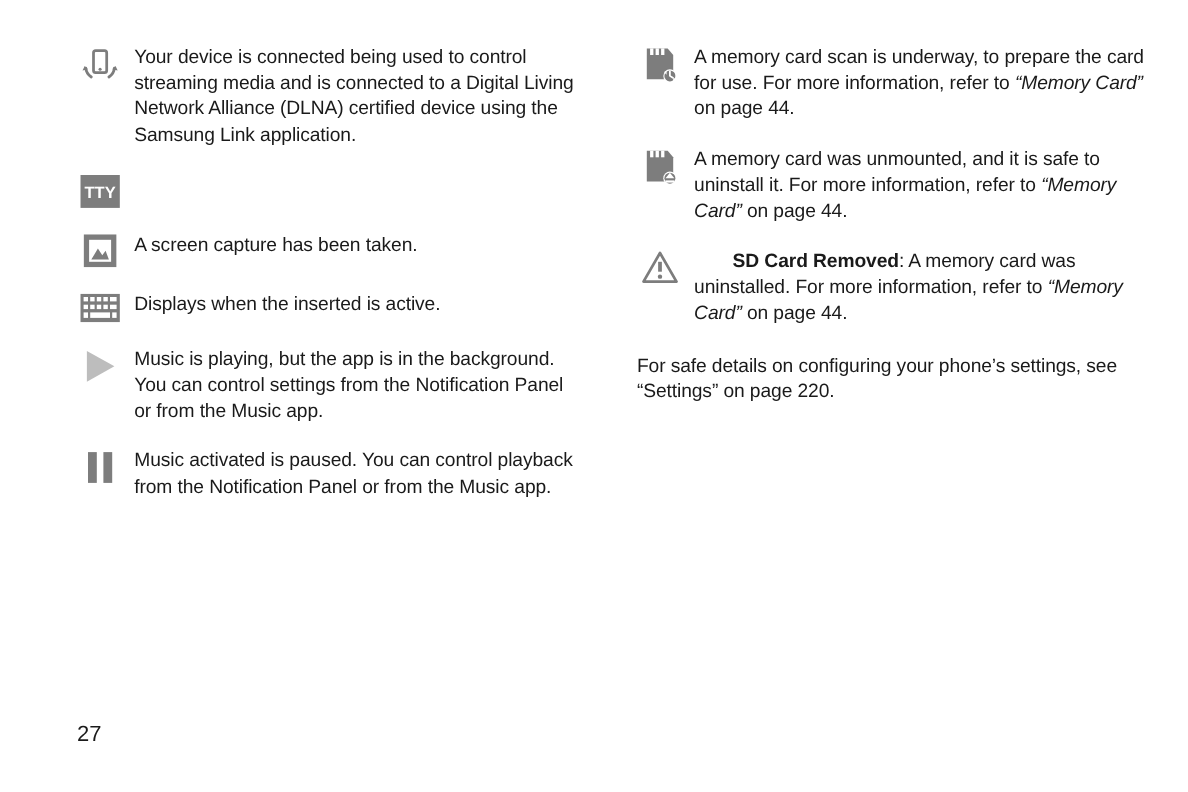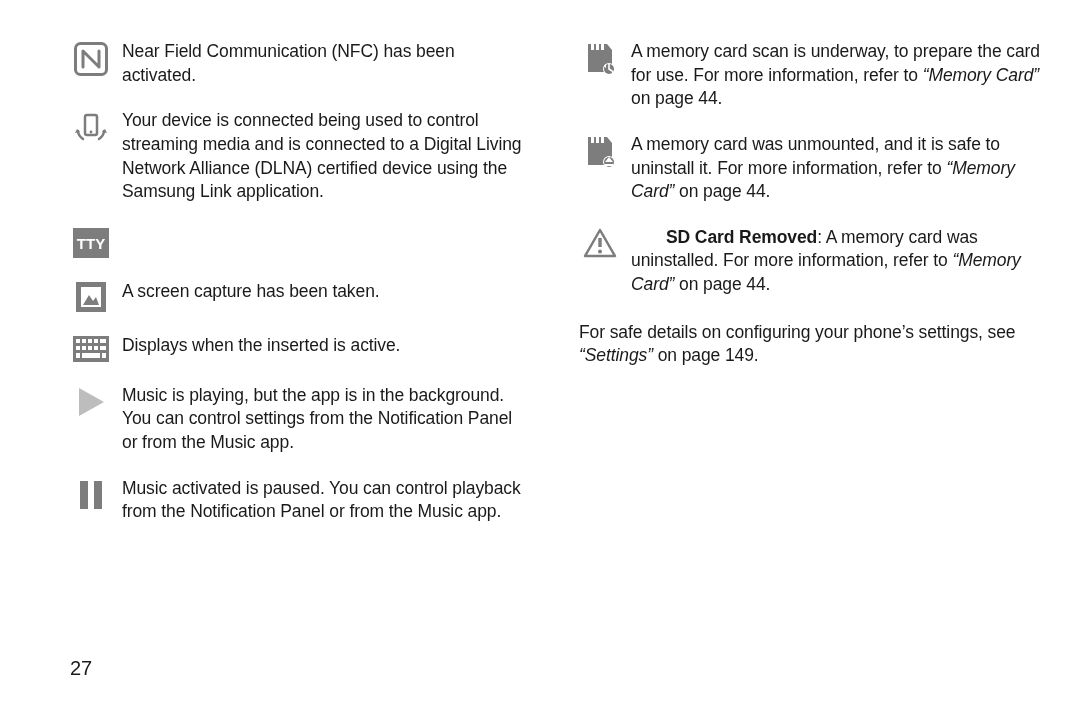--- a/index.html
+++ b/index.html
@@ -44,45 +44,36 @@
     letter-spacing: -0.1px;
   }
   .text-cell .bold { font-weight: 600; margin-left: 35px; }
   .text-cell .italic { font-style: italic; }
   .footer-text {
     font-size: 17.5px;
     line-height: 1.35;
     letter-spacing: -0.1px;
     margin-top: 2px;
   }
-  .footer-text .italic { font-style: italic; }
+  .footer-text .italic { }
   .page-num {
     position: absolute;
     left: 70px;
     bottom: 40px;
     font-size: 20px;
   }
   svg { display:block; }
 </style>
 </head>
 <body>
 
 <div class="page">
 
   <div class="col">
 
-    <div class="row">
-      <div class="icon-cell">
-        <svg width="34" height="34" viewBox="0 0 34 34">
-          <rect x="1.5" y="1.5" width="31" height="31" rx="5" ry="5" fill="none" stroke="#7d7d7d" stroke-width="3"></rect>
-          <path d="M9 25 L9 9 L25 25 L25 9" fill="none" stroke="#7d7d7d" stroke-width="3" stroke-linejoin="round" stroke-linecap="round"></path>
-        </svg>
-      </div>
-      <div class="text-cell">Near Field Communication (NFC) has been activated.</div>
-    </div>
 
     <div class="row">
       <div class="icon-cell">
         <svg width="36" height="32" viewBox="0 0 36 32">
           <rect x="12" y="4" width="12" height="20" rx="2" fill="none" stroke="#7d7d7d" stroke-width="2.5"></rect>
           <circle cx="18" cy="21" r="1.4" fill="#7d7d7d"></circle>
           <path d="M5 20 A13 11 0 0 0 10 28" fill="none" stroke="#7d7d7d" stroke-width="2.5" stroke-linecap="round"></path>
           <path d="M31 20 A13 11 0 0 1 26 28" fill="none" stroke="#7d7d7d" stroke-width="2.5" stroke-linecap="round"></path>
           <polygon points="4,18 7,21 2,22" fill="#7d7d7d"></polygon>
           <polygon points="32,18 34,22 29,21" fill="#7d7d7d"></polygon>
@@ -201,19 +192,19 @@
           <rect x="15.3" y="10" width="3.4" height="9" fill="#7d7d7d"></rect>
           <circle cx="17" cy="23.5" r="2" fill="#7d7d7d"></circle>
         </svg>
       </div>
       <div class="text-cell">
         <span class="bold">SD Card Removed</span><span>: A memory card was uninstalled. For more information, refer to </span><span class="italic">“Memory Card”</span><span> on page 44.</span>
       </div>
     </div>
 
     <div class="footer-text">
-      <span>For safe details on configuring your phone’s settings, see </span><span class="italic">“Settings”</span><span> on page 149.</span>
+      <span>For safe details on configuring your phone’s settings, see </span><span class="italic">“Settings”</span><span> on page 220.</span>
     </div>
 
   </div>
 
   <div class="page-num">27</div>
 </div>
 
 </body></html>

